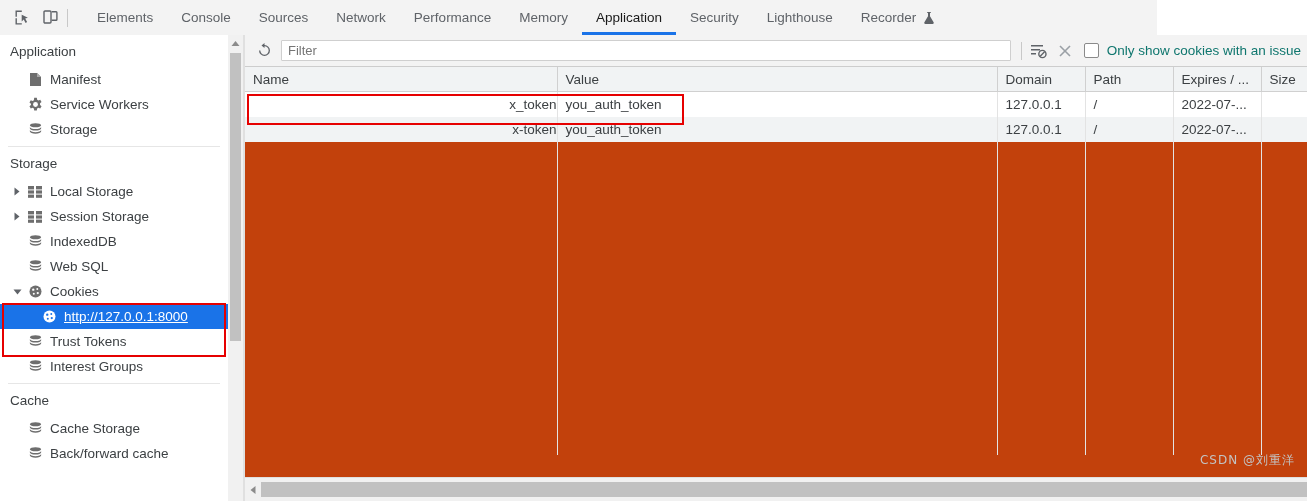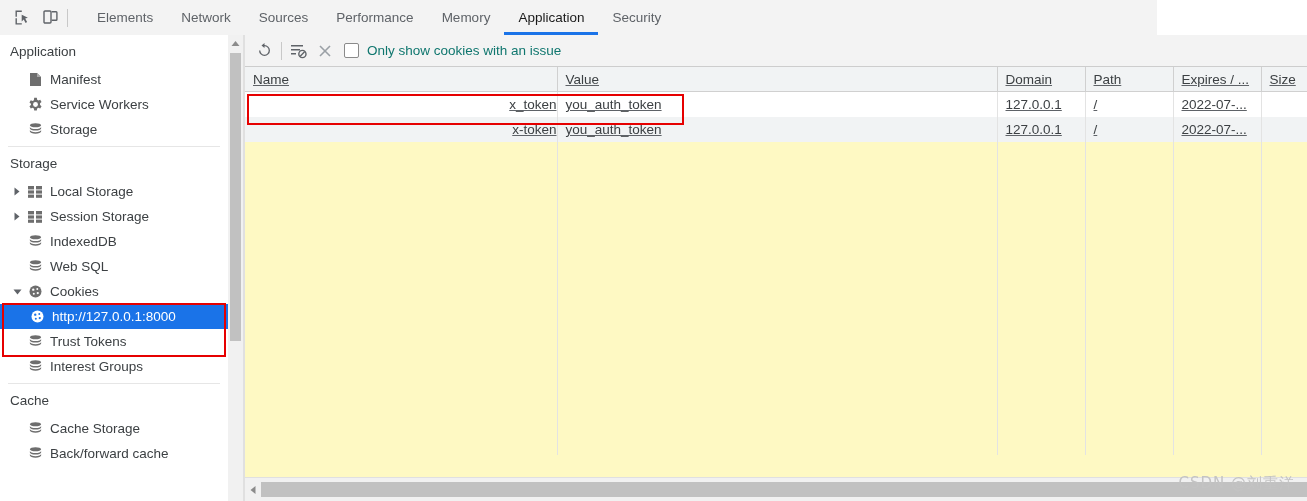--- a/index.html
+++ b/index.html
@@ -51,21 +51,21 @@
   .side-item .twisty{
     width:14px;height:14px;display:flex;align-items:center;justify-content:center;
     flex:0 0 14px;
   }
   .side-item .noTwisty{width:14px;flex:0 0 14px;}
   .side-item .s-icon{
     width:18px;height:18px;flex:0 0 18px;display:flex;align-items:center;justify-content:center;
     margin-right:6px;margin-left:2px;
   }
   .side-item .s-label{overflow:hidden;text-overflow:ellipsis;}
-  .side-item.indent{padding-left:26px;}
+  .side-item.indent{padding-left:38px;text-decoration:underline;}
   .side-item.selected{background:#1a73e8;color:#fff;}
 
   
   .v-scroll{
     position:absolute;left:228px;top:35px;width:15px;height:466px;
     background:#f1f1f1;border-right:1px solid #e0e0e0;
   }
   .v-arrow{
     width:15px;height:16px;display:flex;align-items:center;justify-content:center;
   }
@@ -95,21 +95,21 @@
   .filter-input::placeholder{color:#757575;}
   .fb-sep{width:1px;height:18px;background:#c8c8c8;margin:0 4px;flex:0 0 1px;}
   .cb-wrap{display:flex;align-items:center;margin-left:6px;white-space:nowrap;}
   .cb{
     width:13px;height:13px;border:1px solid #8a8a8a;background:#fff;border-radius:2px;
     margin-right:8px;flex:0 0 13px;
   }
   .cb-label{font-size:13.5px;color:#0f766e;}
 
   
-  .tablewrap{position:absolute;left:0;right:0;top:32px;bottom:23px;overflow:hidden;background:#fef9c3;text-decoration:underline;}
+  .tablewrap{position:absolute;left:0;right:0;top:32px;bottom:23px;overflow:hidden;background:#c2410c;}
   table.cookies{border-collapse:collapse;width:100%;table-layout:fixed;}
   table.cookies th{
     background:#f1f3f4;text-align:left;font-weight:normal;
     font-size:13.5px;color:#3c4043;height:24px;padding:0 0 0 8px;
     border-right:1px solid #d0d0d0;border-bottom:1px solid #d0d0d0;
     white-space:nowrap;overflow:hidden;
   }
   table.cookies td{
     height:25px;padding:0 0 0 8px;font-size:13.5px;color:#3c4043;
     border-right:1px solid #e3e3e3;white-space:nowrap;overflow:hidden;
@@ -129,22 +129,22 @@
     border-top:1px solid #e0e0e0;display:flex;align-items:center;
   }
   .h-arrow{width:16px;height:23px;display:flex;align-items:center;justify-content:center;}
   .h-thumb{height:15px;background:#c1c1c1;flex:1 1 auto;margin-right:0;}
 
   
   .redbox{position:absolute;border:2px solid #e60000;pointer-events:none;}
 
   
   .watermark{
-    position:absolute;right:12px;bottom:8px;
-    font-size:15px;color:#c3c3c3;letter-spacing:1px;
+    position:absolute;right:12px;bottom:32px;
+    font-size:12px;color:#c3c3c3;letter-spacing:1px;
     font-family:"DejaVu Sans","Liberation Sans",sans-serif;
     pointer-events:none;
   }
 </style>
 </head>
 <body>
 
 <div id="root">
 
   <div class="tabbar">
@@ -162,36 +162,50 @@
           <path d="M9.7 2.7h4.4a.8.8 0 0 1 .8.8v7a.8.8 0 0 1-.8.8H9.7" fill="none" stroke="#5f6368" stroke-width="1.4"></path>
         </svg>
       </div>
       <div class="tb-sep"></div>
     </div>
     <div class="tabs">
       <div class="tab">
         <span>Elements</span>
       </div>
       <div class="tab">
+        <span>Console</span>
+      </div>
+      <div class="tab">
+        <span>Sources</span>
+      </div>
+      <div class="tab">
         <span>Network</span>
-      </div>
-      <div class="tab">
-        <span>Sources</span>
       </div>
       <div class="tab">
         <span>Performance</span>
       </div>
       <div class="tab">
         <span>Memory</span>
       </div>
       <div class="tab active">
         <span>Application</span>
       </div>
       <div class="tab">
         <span>Security</span>
+      </div>
+      <div class="tab">
+        <span>Lighthouse</span>
+      </div>
+      <div class="tab">
+        <span>Recorder</span>
+        <span class="flask">
+          <svg width="12" height="14" viewBox="0 0 12 14">
+            <path d="M4.2 1h3.6v1H7v3.2l3.6 6.1c.5.8-.1 1.7-1 1.7H2.4c-.9 0-1.5-.9-1-1.7L5 5.2V2H4.2V1z" fill="#5f6368"></path>
+          </svg>
+        </span>
       </div>
     </div>
   </div>
 
   <div class="sidebar">
 
     <div class="side-section-title">Application</div>
 
     <div class="side-item">
       <span class="noTwisty"></span>
@@ -388,20 +402,21 @@
   </div>
 
   <div class="main">
 
     <div class="filterbar">
       <div class="icon-btn">
         <svg width="17" height="17" viewBox="0 0 18 18">
           <path d="M9 3.2V1L5.8 3.7 9 6.4V4.6a4.4 4.4 0 1 1-4.4 4.4H3.2A5.8 5.8 0 1 0 9 3.2z" fill="#5f6368"></path>
         </svg>
       </div>
+      <input class="filter-input" type="text" value="" placeholder="Filter" style="">
       <div class="fb-sep"></div>
       <div class="icon-btn">
         <svg width="18" height="16" viewBox="0 0 18 16">
           <rect x="1" y="2" width="12" height="1.5" fill="#5f6368"></rect>
           <rect x="1" y="6" width="9" height="1.5" fill="#5f6368"></rect>
           <rect x="1" y="10" width="5" height="1.5" fill="#5f6368"></rect>
           <circle cx="12.4" cy="11" r="3.6" fill="none" stroke="#5f6368" stroke-width="1.4"></circle>
           <line x1="10" y1="13.4" x2="14.8" y2="8.6" stroke="#5f6368" stroke-width="1.4"></line>
         </svg>
       </div>

